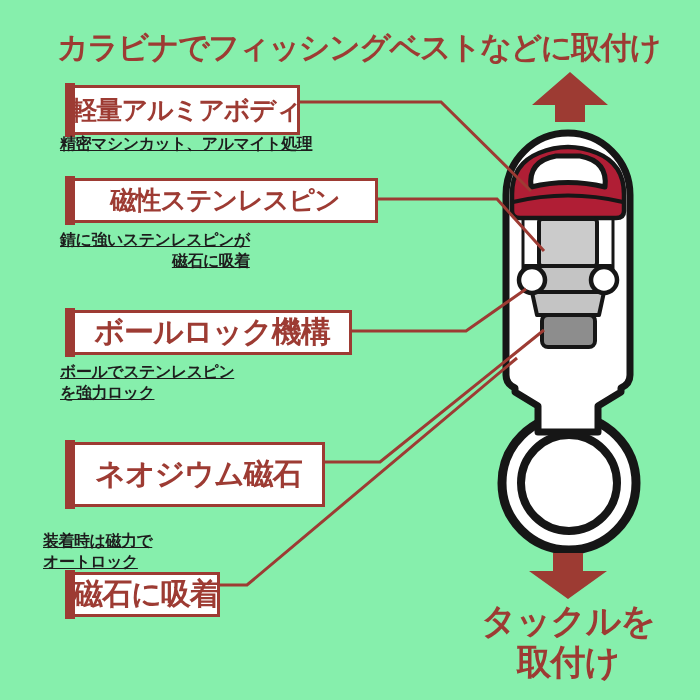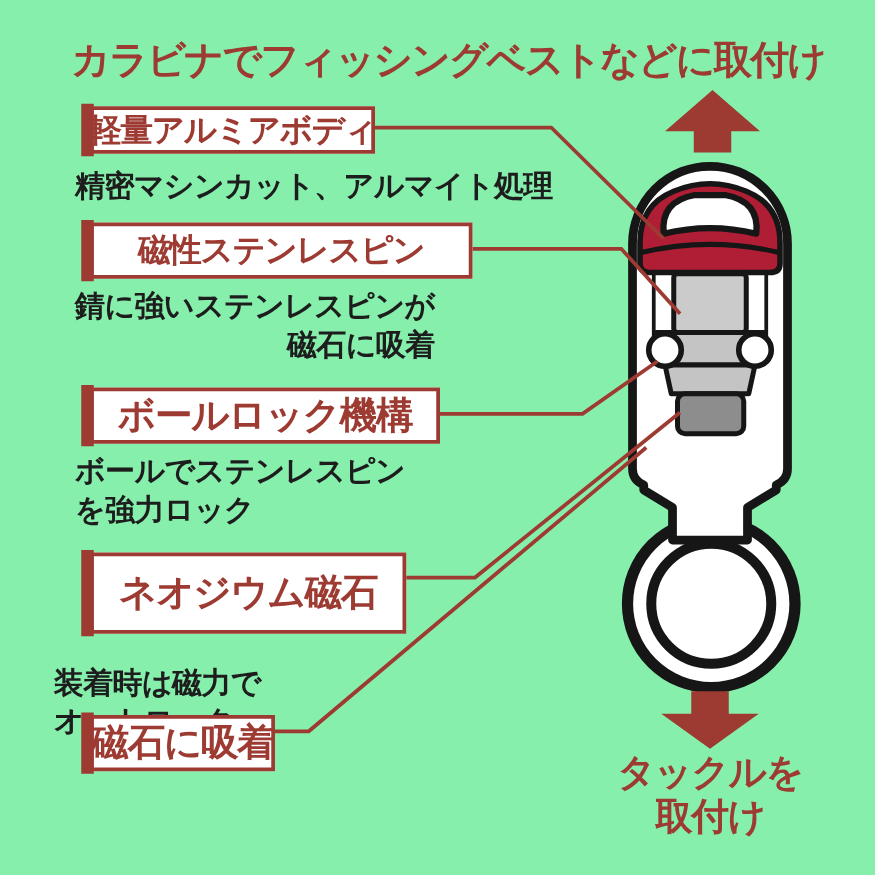--- a/index.html
+++ b/index.html
@@ -17,37 +17,37 @@
     position:absolute;box-sizing:border-box;
     border:3px solid var(--accent);background:#fff;
     display:flex;align-items:center;justify-content:center;
     color:var(--accent);font-weight:800;white-space:nowrap;
     letter-spacing:-1px;
   }
   .label-box::before{
     content:"";position:absolute;left:-10px;top:-5px;bottom:-5px;width:10px;
     background:var(--accent);
   }
-  .fb1{left:72px;top:85px;width:228px;height:38px;font-size:26px;}
+  .fb1{left:72px;top:85px;width:228px;height:50px;font-size:26px;}
   .fb2{left:72px;top:178px;width:306px;height:45px;font-size:26px;}
   .fb3{left:72px;top:310px;width:280px;height:45px;font-size:30px;}
   .fb4{left:72px;top:442px;width:253px;height:65px;font-size:30px;}
   .fb5{left:72px;top:572px;width:148px;height:45px;font-size:30px;}
   .desc{
-    position:absolute;font-size:24px;line-height:1.3;color:var(--text);
-    font-weight:600;white-space:pre-line;letter-spacing:-0.5px;
+    position:absolute;font-size:16px;line-height:1.3;color:var(--text);
+    font-weight:600;white-space:pre-line;letter-spacing:-0.5px;text-decoration:underline;
   }
   .d1{left:60px;top:134px;}
   .d2{left:60px;top:230px;text-align:right;}
   .d3{left:60px;top:362px;}
   .d4{left:43px;top:494px;margin-top:37px;}
   .d5{left:60px;top:623px;}
   .bottom-caption{
     position:absolute;left:468px;top:601px;width:200px;text-align:center;
-    font-size:30px;line-height:1.17;font-weight:800;color:var(--accent);
+    font-size:35px;line-height:1.17;font-weight:800;color:var(--accent);
     white-space:pre-line;letter-spacing:-1px;
   }
   
   .body-shape{fill:#ffffff;stroke:var(--outline);stroke-width:7;stroke-linejoin:round;}
   .ring-outer{fill:#ffffff;stroke:var(--outline);stroke-width:9;}
   .ring-inner{fill:#ffffff;stroke:var(--outline);stroke-width:8;}
   .cap{fill:var(--cap-red);stroke:var(--outline);stroke-width:4.5;stroke-linejoin:round;}
   .crease{fill:none;stroke:var(--outline);stroke-width:4;}
   .hole{fill:#ffffff;stroke:var(--outline);stroke-width:5;stroke-linejoin:round;}
   .wall{stroke:var(--outline);stroke-width:3;}

